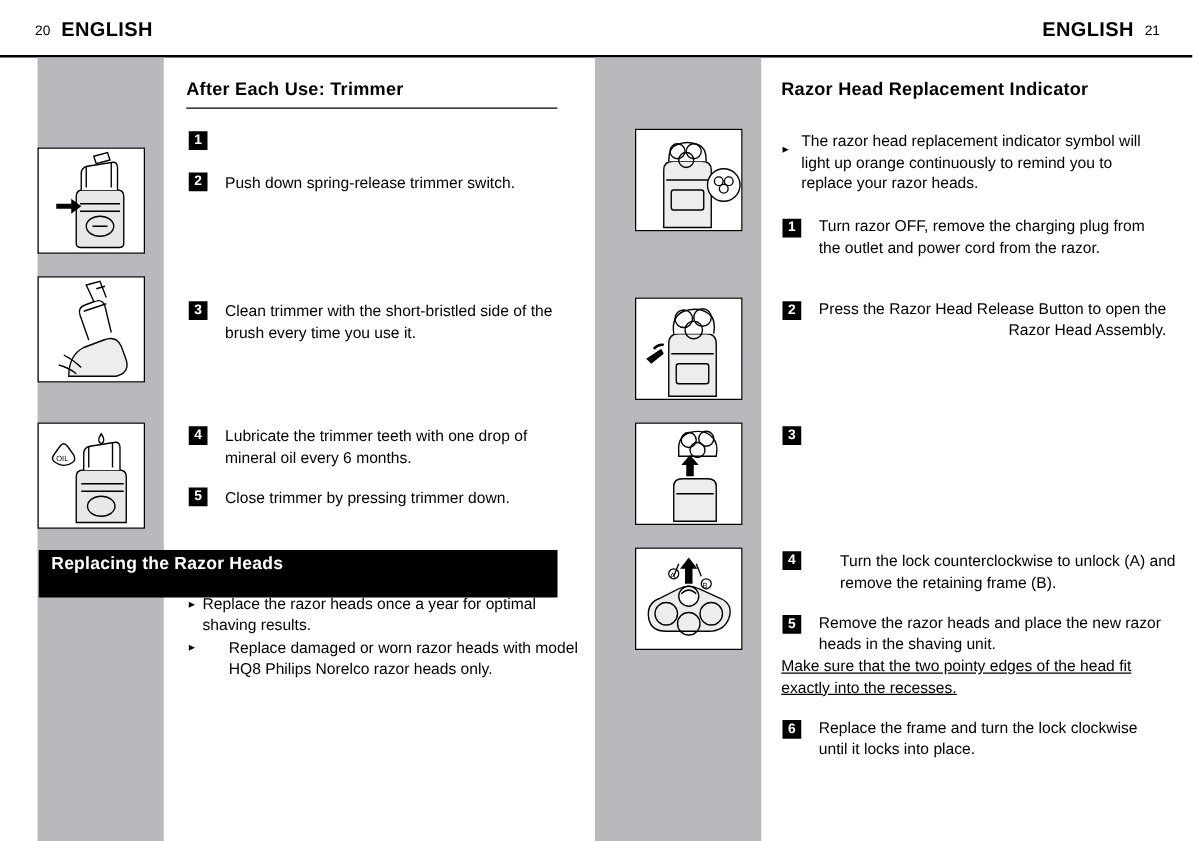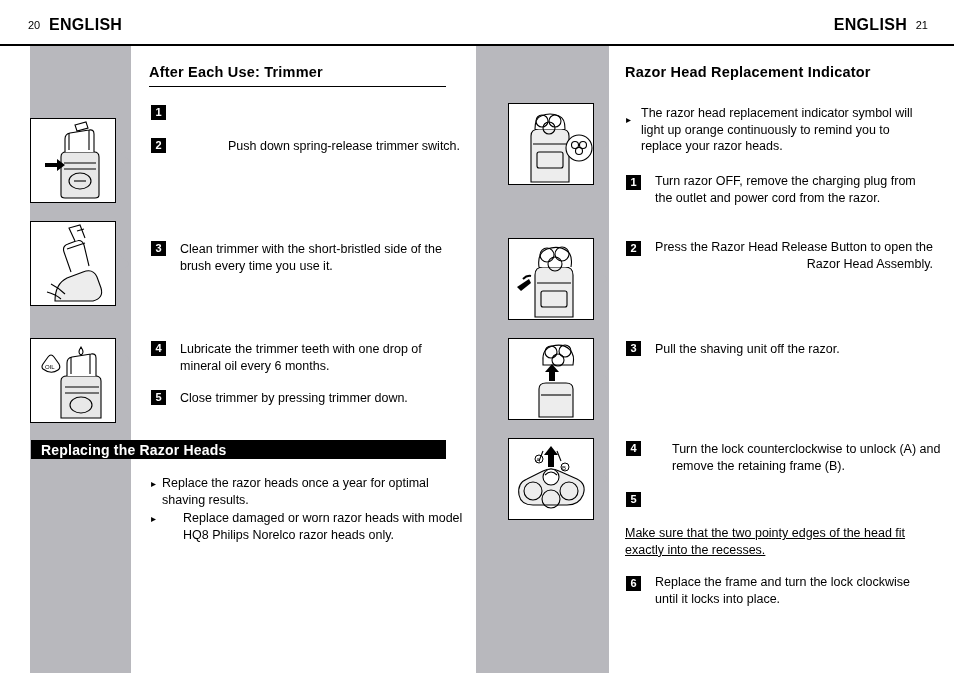--- a/index.html
+++ b/index.html
@@ -148,32 +148,32 @@
 
   <div class="gray-col gray-left"></div>
   <div class="gray-col gray-right"></div>
 
   <div class="sec-title" style="left:149px; top:64px;">After Each Use: Trimmer</div>
   <div class="sec-rule" style="left:149px; top:86px; width:297px;"></div>
 
   <div class="numbox" style="left:151px; top:105px;">1</div>
 
   <div class="numbox" style="left:151px; top:138px;">2</div>
-  <div class="steptext" style="left:180px; top:138px; width:275px;margin-left:48px;">Push down spring-release trimmer switch.</div>
+  <div class="steptext" style="left:180px; top:138px; width:275px;">Push down spring-release trimmer switch.</div>
 
   <div class="numbox" style="left:151px; top:241px;">3</div>
   <div class="steptext" style="left:180px; top:241px; width:272px;">Clean trimmer with the short-bristled side of the brush every time you use it.</div>
 
   <div class="numbox" style="left:151px; top:341px;">4</div>
   <div class="steptext" style="left:180px; top:341px; width:245px;">Lubricate the trimmer teeth with one drop of mineral oil every 6 months.</div>
 
   <div class="numbox" style="left:151px; top:390px;">5</div>
   <div class="steptext" style="left:180px; top:390px; width:262px;">Close trimmer by pressing trimmer down.</div>
 
-  <div class="blackbar" style="left:31px; top:440px; width:405px; height:19px;">
+  <div class="blackbar" style="left:31px; top:440px; width:405px; height:38px;">
     <span>Replacing the Razor Heads</span>
   </div>
 
   <div class="bullet" style="left:151px; top:477px;">▸</div>
   <div class="bullettext" style="left:162px; top:475px; width:280px;">Replace the razor heads once a year for optimal shaving results.</div>
   <div class="bullet" style="left:151px; top:512px;">▸</div>
   <div class="bullettext" style="left:162px; top:510px; width:282px;margin-left:21px;">Replace damaged or worn razor heads with model HQ8 Philips Norelco razor heads only.</div>
 
   <div class="fig" style="left:30px; top:118px; width:86px; height:85px;">
     <svg width="84" height="83" viewBox="0 0 84 83">
@@ -231,26 +231,26 @@
   <div class="bullet" style="left:626px; top:113px;">▸</div>
   <div class="bullettext" style="left:641px; top:105px; width:290px;">The razor head replacement indicator symbol will light up orange continuously to remind you to replace your razor heads.</div>
 
   <div class="numbox" style="left:626px; top:175px;">1</div>
   <div class="steptext" style="left:655px; top:173px; width:280px;">Turn razor OFF, remove the charging plug from the outlet and power cord from the razor.</div>
 
   <div class="numbox" style="left:626px; top:241px;">2</div>
   <div class="steptext" style="left:655px; top:239px; width:278px;text-align:right;">Press the Razor Head Release Button to open the Razor Head Assembly.</div>
 
   <div class="numbox" style="left:626px; top:341px;">3</div>
-  <div class="steptext" style="left:655px; top:341px; width:280px;">Pull the shaving unit off the razor.</div>
 
   <div class="numbox" style="left:626px; top:441px;">4</div>
   <div class="steptext" style="left:655px; top:441px; width:285px;margin-left:17px;">Turn the lock counterclockwise to unlock (A) and remove the retaining frame (B).</div>
 
   <div class="numbox" style="left:626px; top:492px;">5</div>
+  <div class="steptext" style="left:655px; top:490px; width:278px;">Remove the razor heads and place the new razor heads in the shaving unit.</div>
 
   <div class="underlined" style="left:625px; top:525px; width:300px;">Make sure that the two pointy edges of the head fit exactly into the recesses.</div>
 
   <div class="numbox" style="left:626px; top:576px;">6</div>
   <div class="steptext" style="left:655px; top:574px; width:275px;">Replace the frame and turn the lock clockwise until it locks into place.</div>
 
   <div class="fig" style="left:508px; top:103px; width:86px; height:82px;">
     <svg width="84" height="80" viewBox="0 0 84 80">
       <g fill="none" stroke="#000" stroke-width="1.1">
         <path d="M22 78 L22 32 Q22 25 30 25 L52 25 Q60 25 60 32 L60 78 Z" fill="#ededed"></path>

